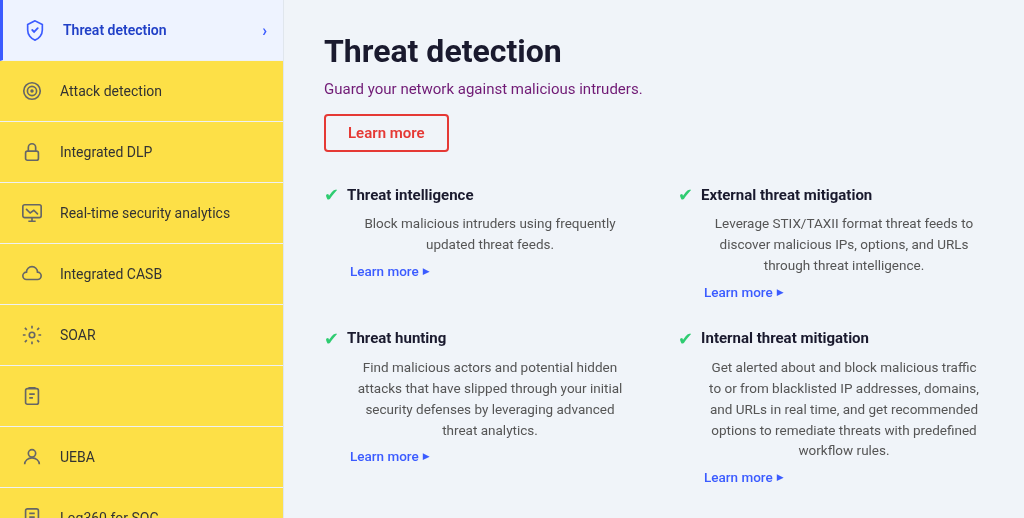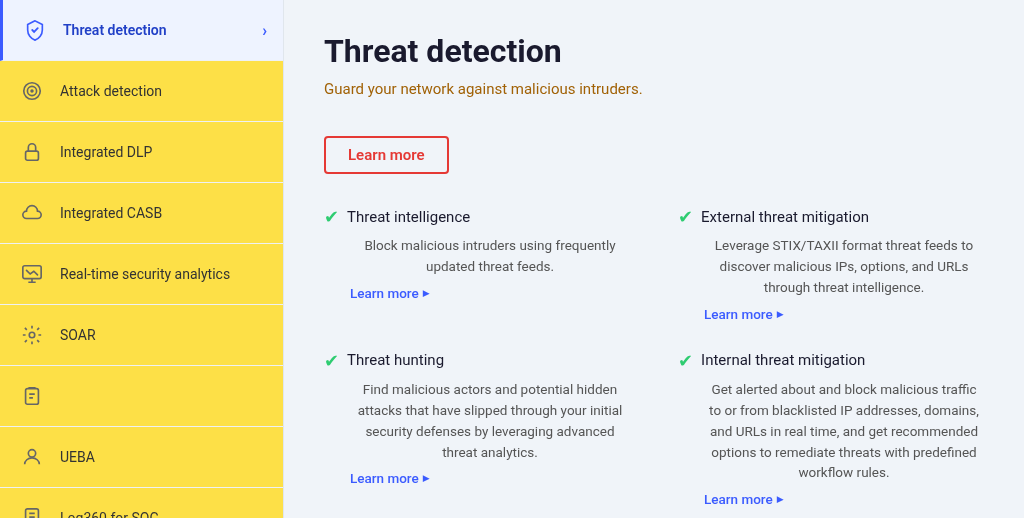--- a/index.html
+++ b/index.html
@@ -80,22 +80,22 @@
 
     .page-title {
       font-size: 32px;
       font-weight: 700;
       color: #1a1a2e;
       margin-bottom: 10px;
     }
 
     .page-subtitle {
       font-size: 15px;
-      color: #a16207;
-      margin-bottom: 38px;
+      color: #701a75;
+      margin-bottom: 16px;
     }
 
     .learn-more-btn {
       display: inline-block;
       padding: 8px 22px;
       border: 2px solid #e53935;
       color: #e53935;
       font-size: 15px;
       font-weight: 600;
       border-radius: 4px;
@@ -124,21 +124,21 @@
     }
 
     .check-icon {
       color: #2ecc71;
       font-size: 18px;
       flex-shrink: 0;
     }
 
     .feature-title {
       font-size: 15px;
-      font-weight: 400;
+      font-weight: 700;
       color: #1a1a2e;
     }
 
     .feature-desc {
       font-size: 13.5px;
       color: #555;
       line-height: 1.55;
       padding-left: 26px;
       text-align: center;
     }
@@ -193,35 +193,35 @@
         <rect x="5" y="11" width="14" height="10" rx="2"></rect>
         <path d="M8 11V7a4 4 0 0 1 8 0v4"></path>
       </svg>
     </span>
     <span class="item-label">Integrated DLP</span>
   </div>
 
   <div class="sidebar-item">
     <span class="item-icon">
       <svg viewBox="0 0 24 24" fill="none" stroke="#666" stroke-width="1.8">
-        <path d="M18 10a6 6 0 0 0-12 0 4 4 0 0 0 0 8h12a4 4 0 0 0 0-8z"></path>
-      </svg>
-    </span>
-    <span class="item-label">Integrated CASB</span>
-  </div>
-
-  <div class="sidebar-item">
-    <span class="item-icon">
-      <svg viewBox="0 0 24 24" fill="none" stroke="#666" stroke-width="1.8">
         <rect x="2" y="3" width="20" height="14" rx="2"></rect>
         <path d="M8 21h8M12 17v4"></path>
         <polyline points="6 8 10 12 14 9 18 13" stroke="#666" stroke-width="1.8" stroke-linecap="round"></polyline>
       </svg>
     </span>
     <span class="item-label">Real-time security analytics</span>
+  </div>
+
+  <div class="sidebar-item">
+    <span class="item-icon">
+      <svg viewBox="0 0 24 24" fill="none" stroke="#666" stroke-width="1.8">
+        <path d="M18 10a6 6 0 0 0-12 0 4 4 0 0 0 0 8h12a4 4 0 0 0 0-8z"></path>
+      </svg>
+    </span>
+    <span class="item-label">Integrated CASB</span>
   </div>
 
   <div class="sidebar-item">
     <span class="item-icon">
       <svg viewBox="0 0 24 24" fill="none" stroke="#666" stroke-width="1.8">
         <circle cx="12" cy="12" r="3"></circle>
         <path d="M12 2v3M12 19v3M4.22 4.22l2.12 2.12M17.66 17.66l2.12 2.12M2 12h3M19 12h3M4.22 19.78l2.12-2.12M17.66 6.34l2.12-2.12"></path>
       </svg>
     </span>
     <span class="item-label">SOAR</span>

